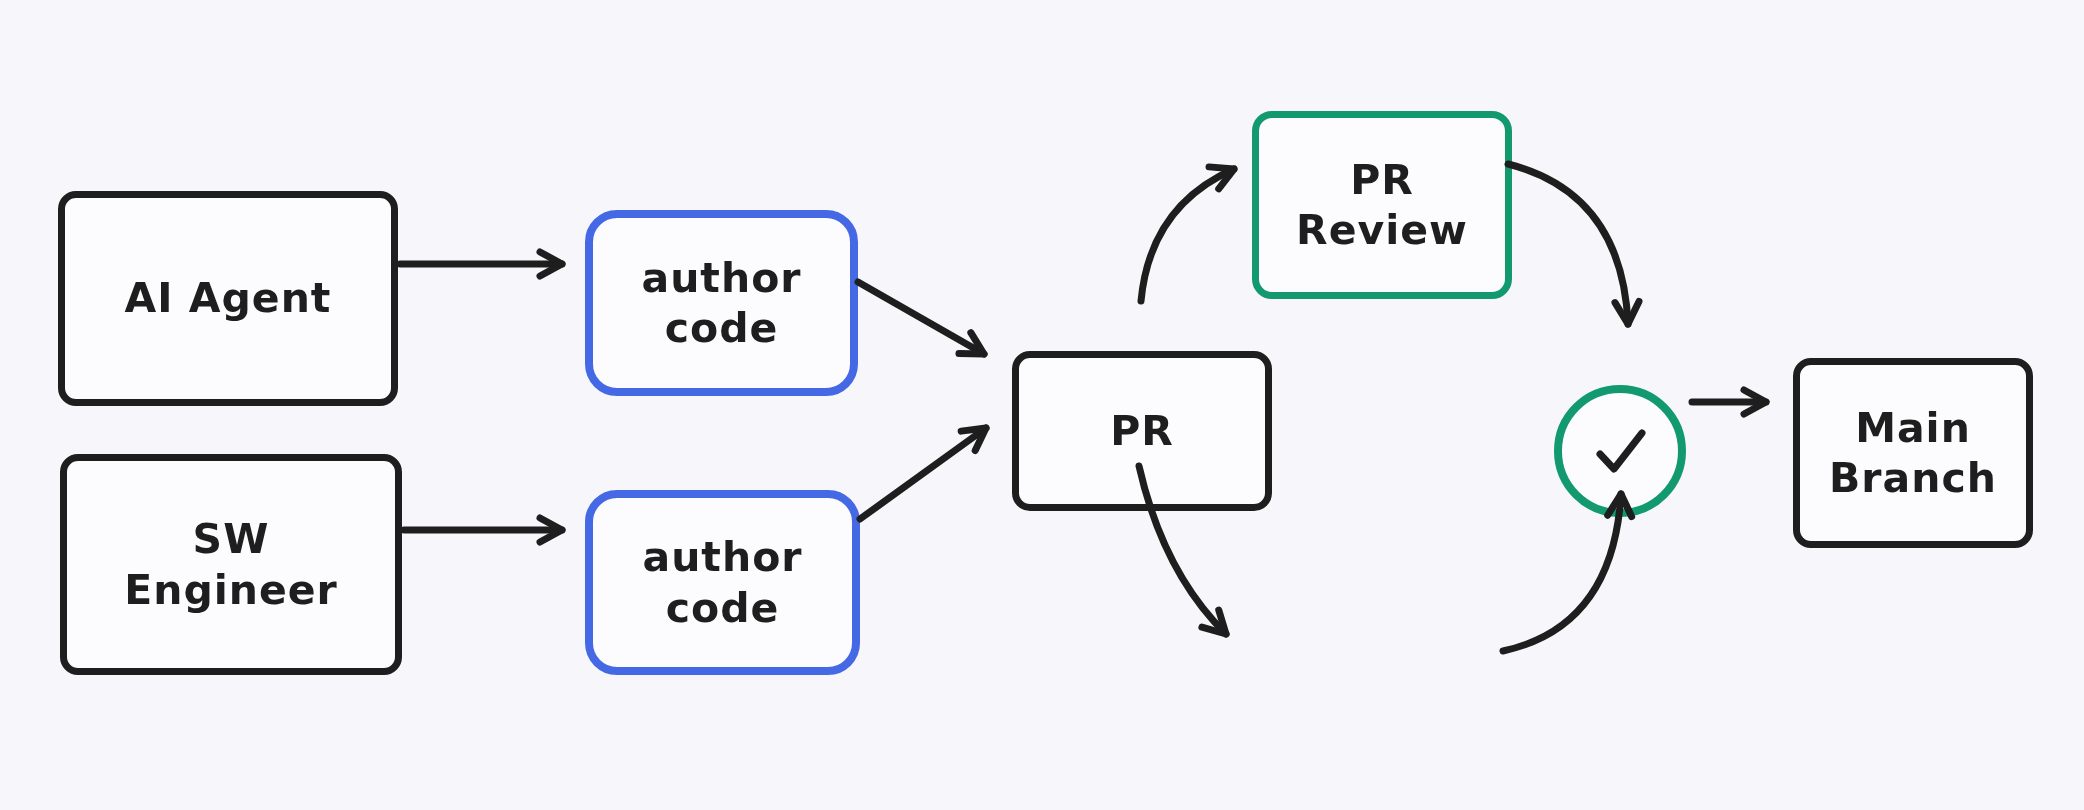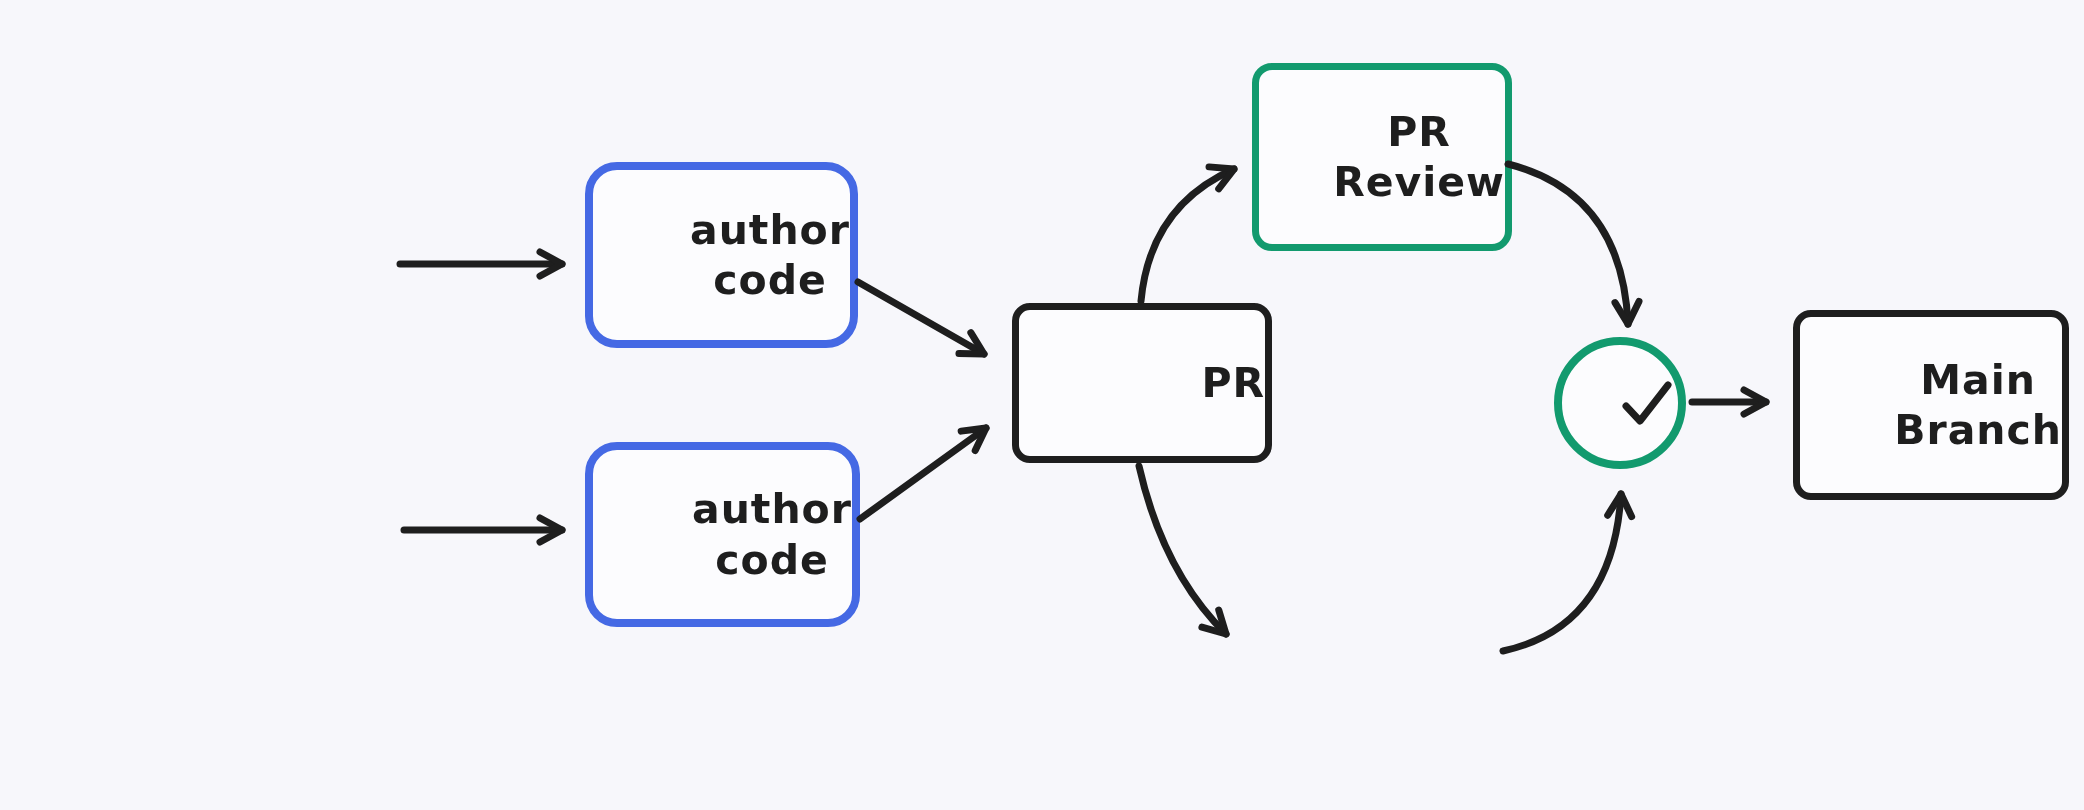--- a/index.html
+++ b/index.html
@@ -16,22 +16,23 @@
     width:2084px;height:810px;
     background:var(--bg);
     overflow:hidden;
     font-family:"DejaVu Sans",sans-serif;
   }
   .node{
     position:absolute;
     background:var(--node-fill);
     border:7px solid var(--ink);
     border-radius:18px;
-    display:flex;align-items:center;justify-content:flex-end;
+    display:flex;align-items:center;justify-content:center;
     text-align:center;
+    margin-top:48px;
   }
   .node .label{
     white-space:pre-line;
     font-size:41px;
     font-weight:700;
     letter-spacing:1px;
     line-height:1.22;
     color:var(--ink);
   }
   .node.blue{border-color:var(--blue);border-width:8px;border-radius:32px;}
@@ -58,21 +59,28 @@
     stroke-width:7;
     stroke-linecap:round;
     stroke-linejoin:round;
   }
 </style>
 </head>
 <body>
 
 <div class="canvas">
 
+  <div class="node dark" style="left:58px;top:143px;width:340px;height:215px">
+    <span class="label">AI Agent</span>
+  </div>
 
+  <div class="node dark" style="left:60px;top:406px;width:342px;height:221px">
+    <span class="label">SW
+Engineer</span>
+  </div>
 
   <div class="node blue" style="left:585px;top:162px;width:273px;height:186px">
     <span class="label">author
 code</span>
   </div>
 
   <div class="node blue" style="left:585px;top:442px;width:275px;height:185px">
     <span class="label">author
 code</span>
   </div>
@@ -86,21 +94,21 @@
 Review</span>
   </div>
 
 
   <div class="node circle" style="left:1554px;top:337px;width:132px;height:132px">
     <svg class="check-icon" width="64" height="54" viewBox="0 0 64 54">
       <path d="M12 30 L26 45 L54 9"></path>
     </svg>
   </div>
 
-  <div class="node dark" style="left:1793px;top:310px;width:276px;height:190px">
+  <div class="node dark" style="left:1793px;top:310px;width:240px;height:190px">
     <span class="label">Main
 Branch</span>
   </div>
 
   <svg class="wires" width="2084" height="810" viewBox="0 0 2084 810">
     <defs>
       <marker id="ah" viewBox="0 0 36 36" refX="30" refY="18" markerWidth="36" markerHeight="36" markerUnits="userSpaceOnUse" orient="auto">
         <path d="M8 6 L30 18 L8 30" fill="none" stroke="#1e1e1e" stroke-width="7" stroke-linecap="round" stroke-linejoin="round"></path>
       </marker>
     </defs>

